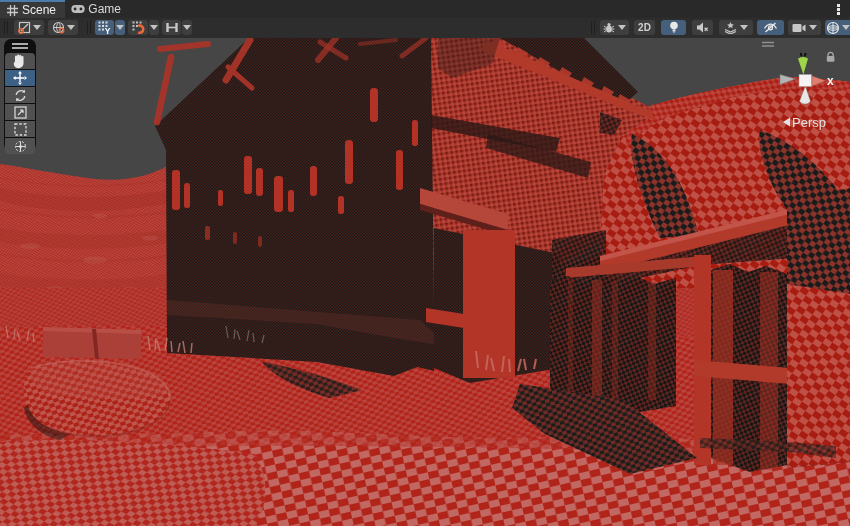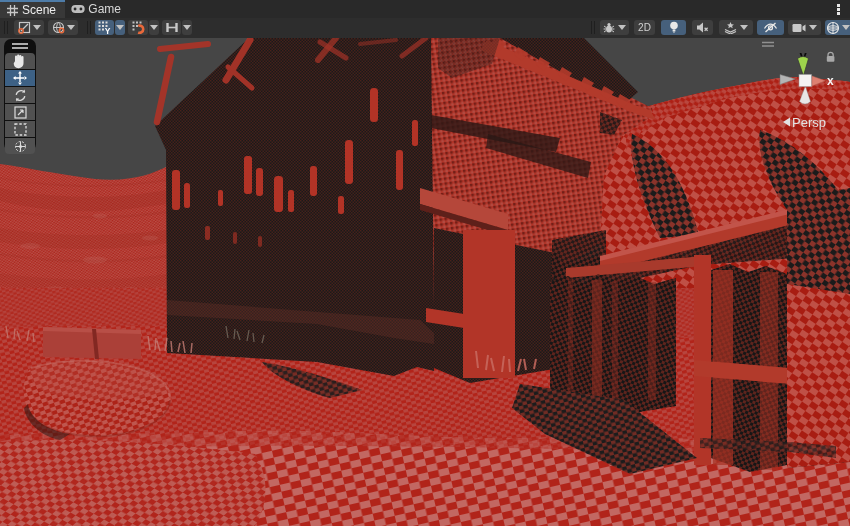--- a/index.html
+++ b/index.html
@@ -114,21 +114,21 @@
   <div class="sep" style="left:591px"></div>
     <div class="sep" style="left:594px"></div>
   <div class="tbtn" style="left:600px;width:29px;">
     <svg width="12" height="12" viewBox="0 0 12 12">
         <ellipse cx="6" cy="7" rx="3" ry="3.6" fill="#c8c8c8"></ellipse>
         <circle cx="6" cy="2.6" r="1.6" fill="#c8c8c8"></circle>
         <path d="M1 4l2 1.4M11 4L9 5.4M0.6 7h2.4M11.4 7H9M1 10l2-1.4M11 10L9 8.6" stroke="#c8c8c8" stroke-width="1"></path>
       </svg>
     <div class="arrow" style="margin-left:3px"></div>
   </div>
-  <div class="tbtn" style="left:634px;width:21px;color:#d0d0d0;font-size:10px;font-weight:normal;">2D</div>
+  <div class="tbtn" style="left:634px;width:21px;color:#d0d0d0;font-size:10px;font-weight:bold;">2D</div>
   <div class="tbtn blue" style="left:661px;width:25px;">
     <svg width="10" height="13" viewBox="0 0 10 13">
         <circle cx="5" cy="4.6" r="3.8" fill="#e8e8e8"></circle>
         <path d="M3.6 8.5h2.8v2H3.6z" fill="#e8e8e8"></path>
         <path d="M4.1 10.8h1.8l-0.9 1.4z" fill="#e8e8e8"></path>
       </svg>
   </div>
   <div class="tbtn" style="left:692px;width:21px;">
     <svg width="13" height="11" viewBox="0 0 13 11">
         <path d="M1 3.5h2.4L7 0.5v10L3.4 7.5H1z" fill="#c8c8c8"></path>

